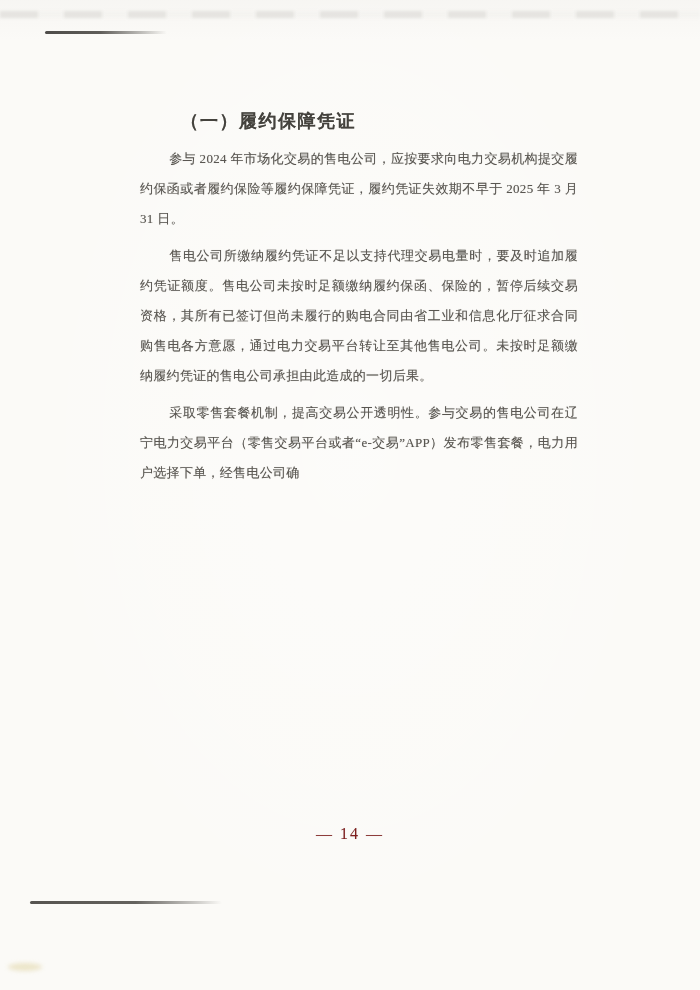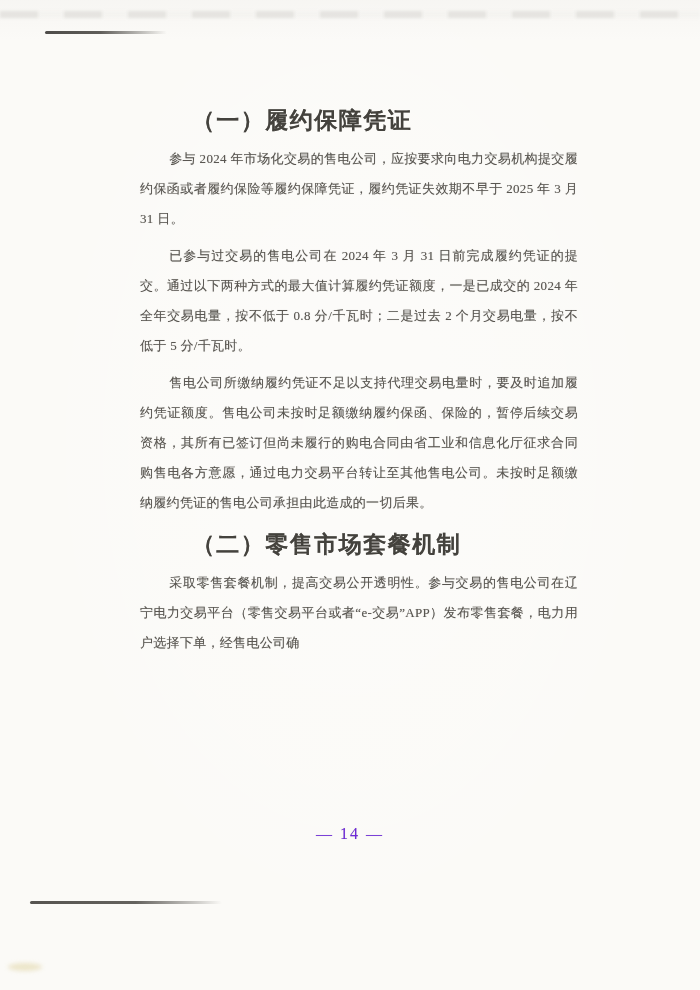--- a/index.html
+++ b/index.html
@@ -60,21 +60,21 @@
     filter: blur(2px);
   }
   .content {
     position: absolute;
     left: 140px;
     top: 106px;
     width: 438px;
   }
   .section-heading {
     margin: 0 0 8px 0;
-    font-size: 23px;
+    font-size: 18px;
     line-height: 30px;
     font-weight: bold;
     color: #44423d;
     text-indent: 2.25em;
     letter-spacing: 1.5px;
     text-shadow: 0 0 0.6px rgba(70,68,64,0.55);
   }
   .section-heading.spaced {
     margin-top: 12px;
   }
@@ -89,47 +89,45 @@
     text-shadow: 0 0 0.7px rgba(100,97,92,0.45);
   }
   .page-number {
     position: absolute;
     top: 824px;
     left: 0;
     width: 100%;
     text-align: center;
     font-size: 16px;
     line-height: 20px;
-    color: #6d28d9;
+    color: #7f1d1d;
     letter-spacing: 2px;
     text-shadow: 0 0 0.7px rgba(110,108,103,0.4);
   }
 </style>
 </head>
 <body>
 
 <div class="page">
 
   <div class="artifact-top-band"></div>
   <div class="artifact-line-top"></div>
   <div class="artifact-line-bottom"></div>
   <div class="artifact-smudge"></div>
 
   <div class="content">
 
     <h2 class="section-heading">（一）履约保障凭证</h2>
 
     <p class="body-para">参与 2024 年市场化交易的售电公司，应按要求向电力交易机构提交履约保函或者履约保险等履约保障凭证，履约凭证失效期不早于 2025 年 3 月 31 日。</p>
 
-    <p class="body-para">已参与过交易的售电公司在 2024 年 3 月 31 日前完成履约凭证的提交。通过以下两种方式的最大值计算履约凭证额度，一是已成交的 2024 年全年交易电量，按不低于 0.8 分/千瓦时；二是过去 2 个月交易电量，按不低于 5 分/千瓦时。</p>
 
 
     <p class="body-para">售电公司所缴纳履约凭证不足以支持代理交易电量时，要及时追加履约凭证额度。售电公司未按时足额缴纳履约保函、保险的，暂停后续交易资格，其所有已签订但尚未履行的购电合同由省工业和信息化厅征求合同购售电各方意愿，通过电力交易平台转让至其他售电公司。未按时足额缴纳履约凭证的售电公司承担由此造成的一切后果。</p>
 
-    <h2 class="section-heading spaced">（二）零售市场套餐机制</h2>
 
     <p class="body-para">采取零售套餐机制，提高交易公开透明性。参与交易的售电公司在辽宁电力交易平台（零售交易平台或者“e-交易”APP）发布零售套餐，电力用户选择下单，经售电公司确</p>
 
   </div>
 
   <div class="page-number">— 14 —</div>
 
 </div>
 
 </body></html>

